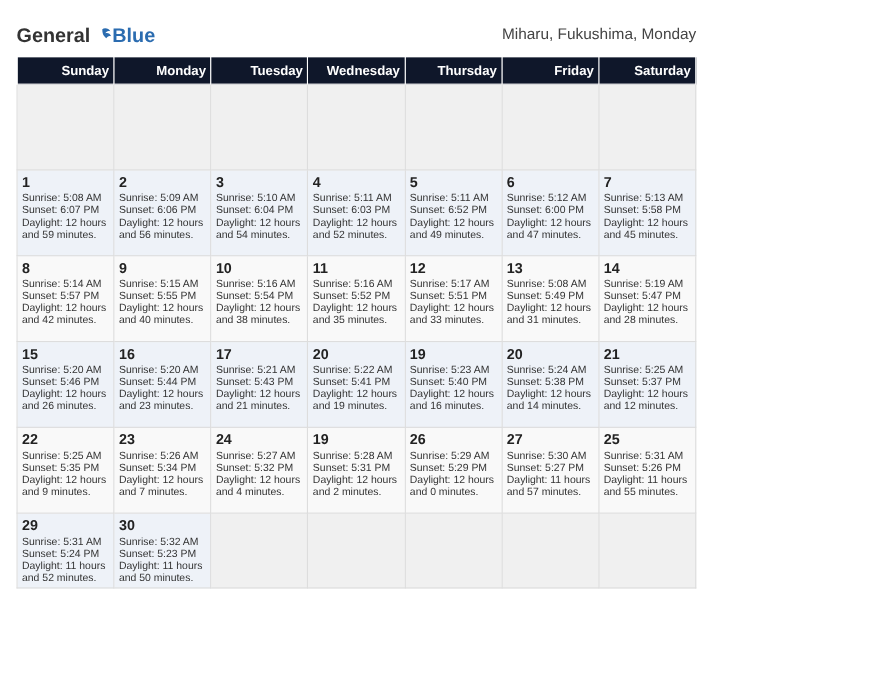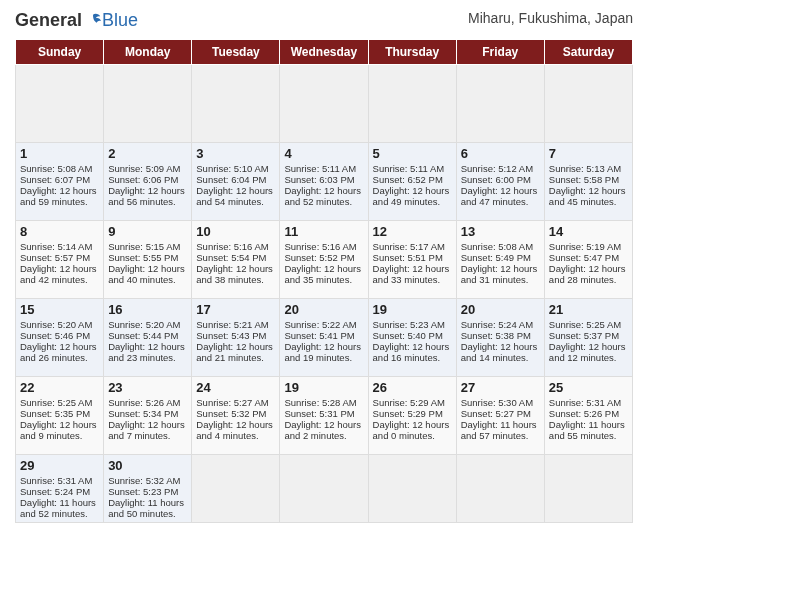--- a/index.html
+++ b/index.html
@@ -5,21 +5,21 @@
     * { margin: 0; padding: 0; box-sizing: border-box; }
     body {
       font-family: Arial, sans-serif;
       background: #fff;
       width: 792px;
       height: 612px;
       overflow: hidden;
     }
     .container {
       width: 648px;
-      padding: 10px 15px;
+      padding: 22px 15px;
     }
     .header {
       display: flex;
       align-items: flex-start;
       justify-content: space-between;
       margin-bottom: 8px;
     }
     .logo {
       display: flex;
       flex-direction: column;
@@ -29,21 +29,21 @@
       display: flex;
       align-items: center;
     }
     .logo-general {
       font-size: 18px;
       font-weight: bold;
       color: #333;
     }
     .logo-blue {
       font-size: 18px;
-      font-weight: normal;
+      font-weight: bold;
       color: #2b6cb0;
     }
     .logo-icon {
       width: 18px;
       height: 18px;
       margin-left: 2px;
     }
     .title-section {
       text-align: right;
     }
@@ -55,26 +55,26 @@
     .location {
       font-size: 14px;
       color: #444;
     }
     table {
       width: 100%;
       border-collapse: collapse;
       table-layout: fixed;
     }
     thead tr th {
-      background-color: #7f1d1d;
+      background-color: #0f172a;
       color: #fff;
       font-size: 12px;
       font-weight: bold;
       padding: 5px 4px;
-      text-align: center;
+      text-align: right;
       border: 1px solid #fff;
     }
     tbody tr td {
       vertical-align: top;
       padding: 3px 4px;
       font-size: 9.5px;
       color: #333;
       border: 1px solid #ddd;
       height: 78px;
     }
@@ -106,21 +106,21 @@
     <div class="logo">
       <div class="logo-text">
         <span class="logo-general">General</span>
         <svg class="logo-icon" viewBox="0 0 20 20">
           <path d="M10 3 C12 1, 17 2, 18 5 C16 4, 14 5, 13 7 C15 6, 18 7, 19 10 C17 9, 15 10, 14 12 C12 10, 10 9, 10 3Z" fill="#2b6cb0"></path>
         </svg>
         <span class="logo-blue">Blue</span>
       </div>
     </div>
     <div class="title-section">
-      <div class="location">Miharu, Fukushima, Japan</div>
+      <div class="location">Miharu, Fukushima, Monday</div>
     </div>
   </div>
 
   <table>
     <thead>
       <tr>
         <th>Sunday</th>
         <th>Monday</th>
         <th>Tuesday</th>
         <th>Wednesday</th>

